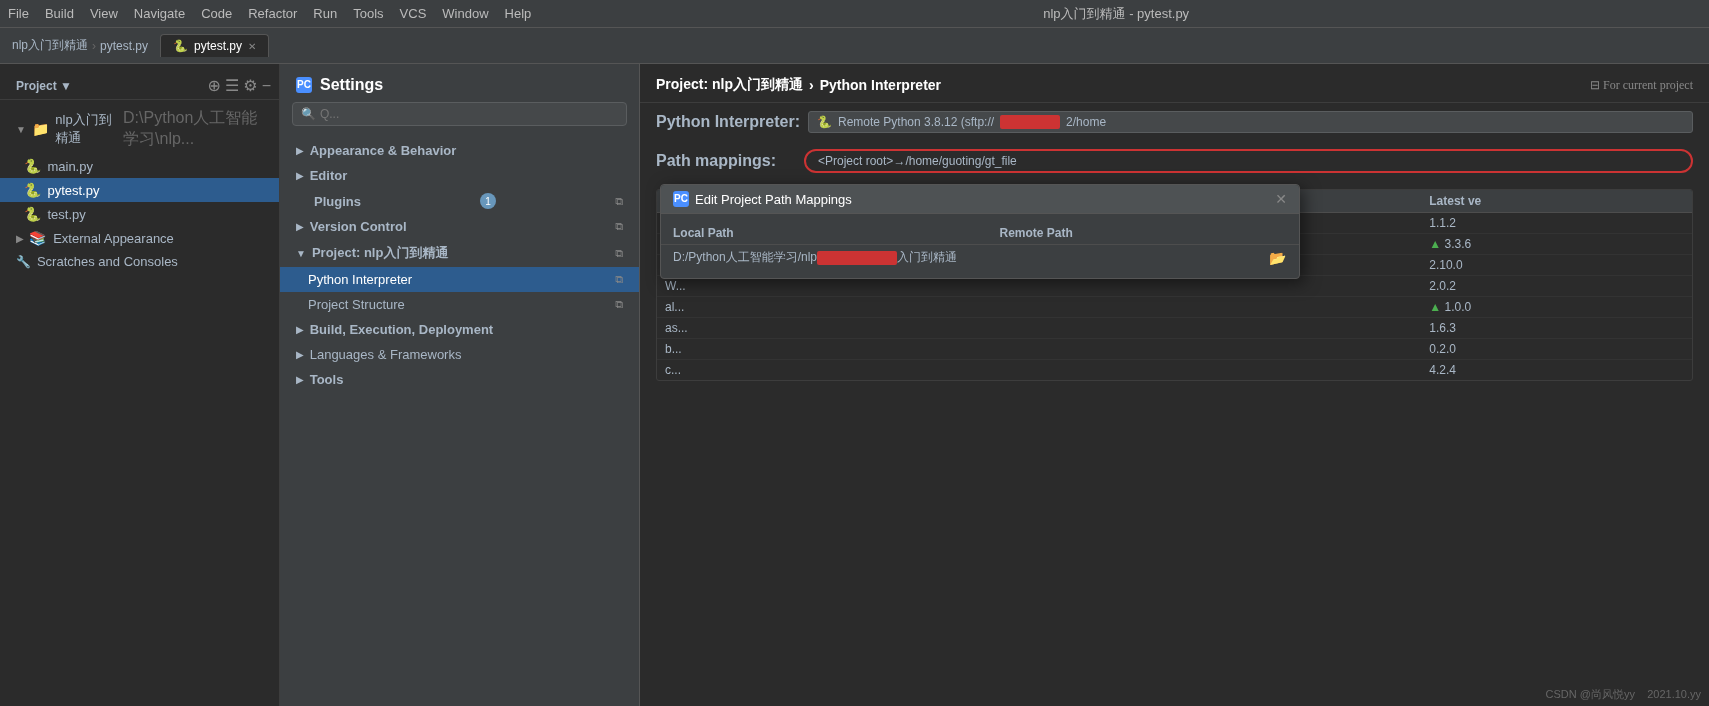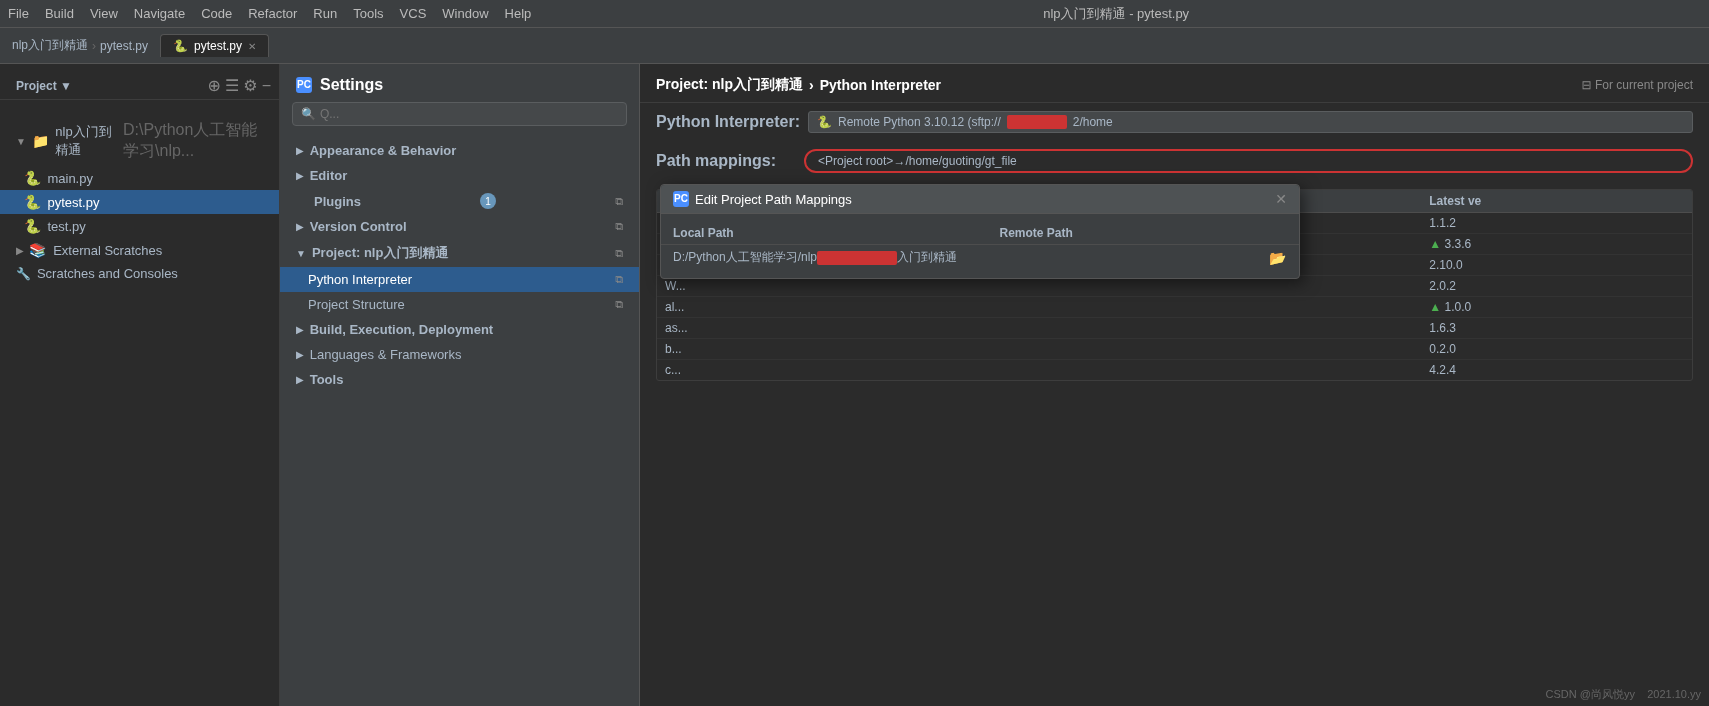--- a/index.html
+++ b/index.html
@@ -85,21 +85,21 @@
       border-right: 1px solid #3d3d3d;
       padding: 8px 0;
       overflow-y: auto;
     }
     .sidebar-toolbar {
       display: flex;
       align-items: flex-end;
       padding: 4px 8px;
       gap: 4px;
       border-bottom: 1px solid #3d3d3d;
-      margin-bottom: 16px;
+      margin-bottom: 4px;
     }
     .sidebar-label {
       font-size: 12px;
       font-weight: bold;
       color: #a9b7c6;
       padding: 2px 8px;
     }
     .sidebar-item {
       padding: 4px 12px 4px 16px;
       cursor: pointer;
@@ -210,20 +210,21 @@
       font-weight: bold;
       color: #ffffff;
       display: flex;
       align-items: center;
       gap: 6px;
     }
     .content-header-sub {
       color: #888;
       font-size: 12px;
       margin-left: auto;
+      font-family: Liberation Serif, serif;
     }
 
     .content-row {
       display: flex;
       align-items: center;
       padding: 8px 16px;
       gap: 8px;
     }
     .content-row label {
       color: #a9b7c6;
@@ -430,21 +431,21 @@
     </div>
 
     <div class="sidebar-item sidebar-item-indent1">
       <span class="py-icon">🐍</span>
       <span>test.py</span>
     </div>
 
     <div class="sidebar-item">
       <span class="arrow">▶</span>
       <span class="lib-icon">📚</span>
-      <span>External Scratches</span>
+      <span>External Appearance</span>
     </div>
 
     <div class="sidebar-item">
       <span class="console-icon">🔧</span>
       <span>Scratches and Consoles</span>
     </div>
   </div>
 
   <div class="settings-panel">
     <div class="settings-header">
@@ -522,21 +523,21 @@
         <span> › </span>
         <span>Python Interpreter</span>
       </div>
       <span class="content-header-sub">⊟ For current project</span>
     </div>
 
     <div class="content-row">
       <label>Python Interpreter:</label>
       <div class="interpreter-value">
         <span>🐍</span>
-        <span>Remote Python 3.10.12 (sftp://</span>
+        <span>Remote Python 3.8.12 (sftp://</span>
         <span style="background:#cc3333; color:#cc3333; border-radius:2px; min-width:60px; height:14px; display:inline-block;"></span>
         <span>2/home</span>
       </div>
     </div>
 
     <div class="content-row">
       <label>Path mappings:</label>
       <div class="path-value">
         <span>&lt;Project root&gt;→/home/guoting/gt_file</span>
       </div>

